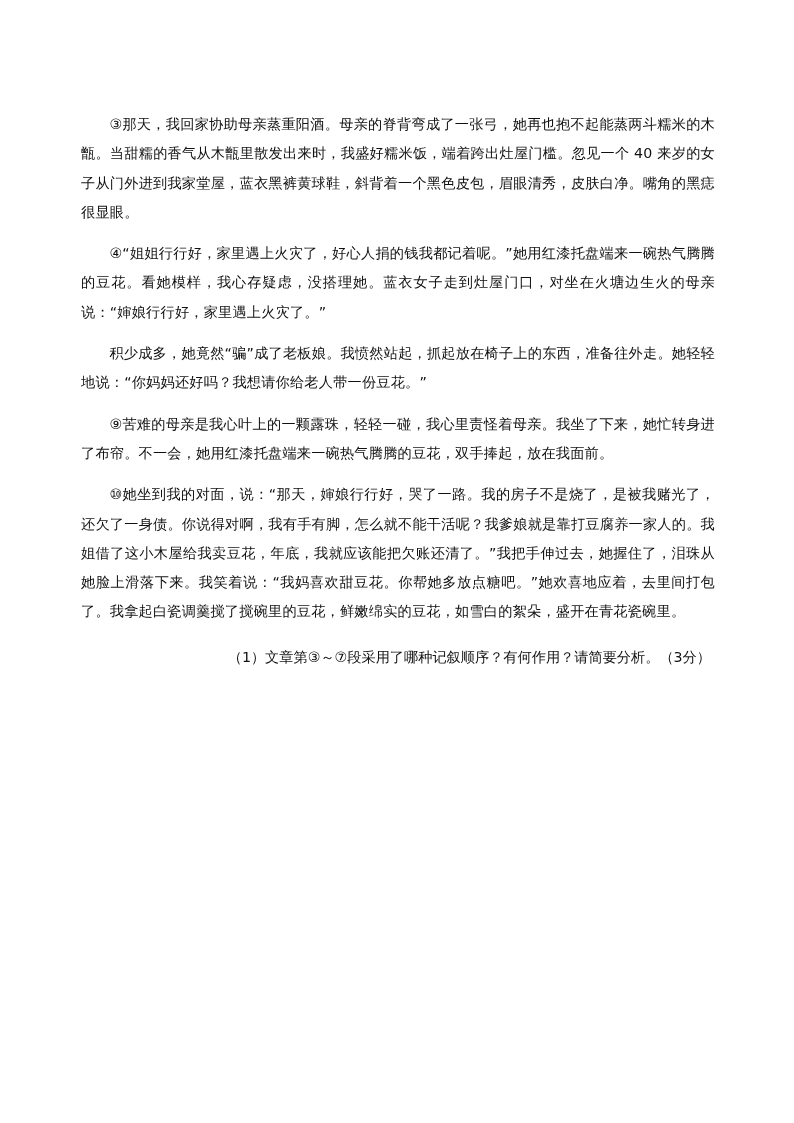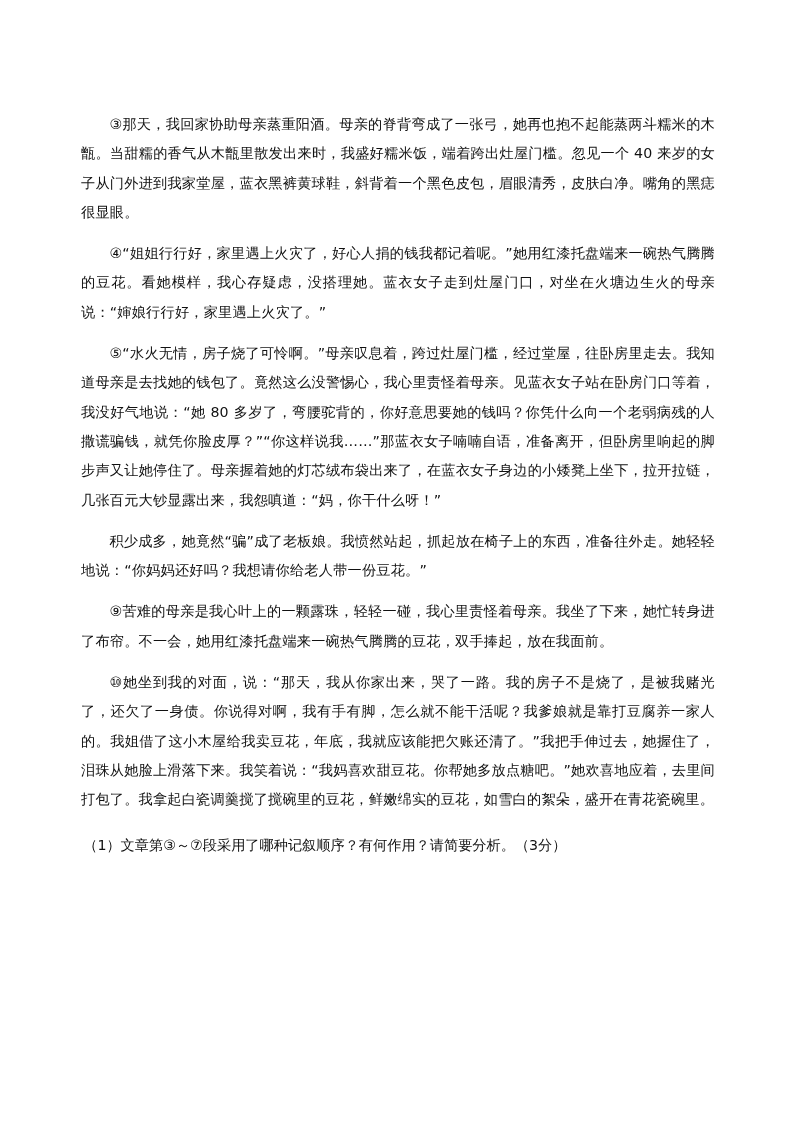--- a/index.html
+++ b/index.html
@@ -31,30 +31,30 @@
       text-indent: 2em;
       word-break: break-all;
     }
     .question {
       margin: 16px;
       font-size: 14.2px;
       line-height: 29.3px;
       padding-left: 2em;
       text-indent: -1em;
       margin-left: 0;
+      text-align: right;
     }
     .question span { display: inline; }
   </style>
 </head>
 <body>
 
 <div class="page">
   <p class="para">③那天，我回家协助母亲蒸重阳酒。母亲的脊背弯成了一张弓，她再也抱不起能蒸两斗糯米的木甑。当甜糯的香气从木甑里散发出来时，我盛好糯米饭，端着跨出灶屋门槛。忽见一个 40 来岁的女子从门外进到我家堂屋，蓝衣黑裤黄球鞋，斜背着一个黑色皮包，眉眼清秀，皮肤白净。嘴角的黑痣很显眼。</p>
   <p class="para">④“姐姐行行好，家里遇上火灾了，好心人捐的钱我都记着呢。”她用红漆托盘端来一碗热气腾腾的豆花。看她模样，我心存疑虑，没搭理她。蓝衣女子走到灶屋门口，对坐在火塘边生火的母亲说：“婶娘行行好，家里遇上火灾了。”</p>
-  <p class="para">⑤“水火无情，房子烧了可怜啊。”母亲叹息着，跨过灶屋门槛，经过堂屋，往卧房里走去。我知道母亲是去找她的钱包了。竟然这么没警惕心，我心里责怪着母亲。见蓝衣女子站在卧房门口等着，我没好气地说：“她 80 多岁了，弯腰驼背的，你好意思要她的钱吗？你凭什么向一个老弱病残的人撒谎骗钱，就凭你脸皮厚？”“你这样说我……”那蓝衣女子喃喃自语，准备离开，但卧房里响起的脚步声又让她停住了。母亲握着她的灯芯绒布袋出来了，在蓝衣女子身边的小矮凳上坐下，拉开拉链，几张百元大钞显露出来，我怨嗔道：“妈，你干什么呀！”</p>
   <p class="para">积少成多，她竟然“骗”成了老板娘。我愤然站起，抓起放在椅子上的东西，准备往外走。她轻轻地说：“你妈妈还好吗？我想请你给老人带一份豆花。”</p>
   <p class="para">⑨苦难的母亲是我心叶上的一颗露珠，轻轻一碰，我心里责怪着母亲。我坐了下来，她忙转身进了布帘。不一会，她用红漆托盘端来一碗热气腾腾的豆花，双手捧起，放在我面前。</p>
-  <p class="para">⑩她坐到我的对面，说：“那天，我从你家出来，哭了一路。我的房子不是烧了，是被我赌光了，还欠了一身债。你说得对啊，我有手有脚，怎么就不能干活呢？我爹娘就是靠打豆腐养一家人的。我姐借了这小木屋给我卖豆花，年底，我就应该能把欠账还清了。”我把手伸过去，她握住了，泪珠从她脸上滑落下来。我笑着说：“我妈喜欢甜豆花。你帮她多放点糖吧。”她欢喜地应着，去里间打包了。我拿起白瓷调羹搅了搅碗里的豆花，鲜嫩绵实的豆花，如雪白的絮朵，盛开在青花瓷碗里。</p>
+  <p class="para">⑩她坐到我的对面，说：“那天，婶娘行行好，哭了一路。我的房子不是烧了，是被我赌光了，还欠了一身债。你说得对啊，我有手有脚，怎么就不能干活呢？我爹娘就是靠打豆腐养一家人的。我姐借了这小木屋给我卖豆花，年底，我就应该能把欠账还清了。”我把手伸过去，她握住了，泪珠从她脸上滑落下来。我笑着说：“我妈喜欢甜豆花。你帮她多放点糖吧。”她欢喜地应着，去里间打包了。我拿起白瓷调羹搅了搅碗里的豆花，鲜嫩绵实的豆花，如雪白的絮朵，盛开在青花瓷碗里。</p>
 
   <p class="question" style="padding-left:1em;text-indent:0;">
     <span>（1）</span><span>文章第③～⑦段采用了哪种记叙顺序？有何作用？请简要分析。（3分）</span>
   </p>
 </div>
 
 </body></html>

